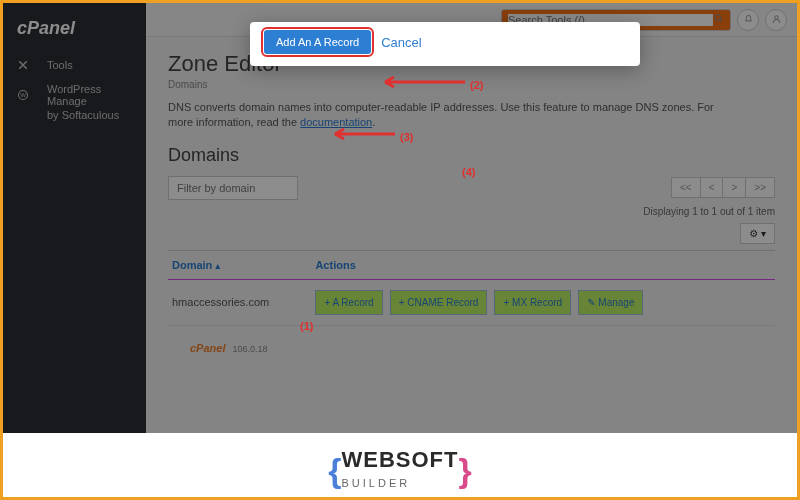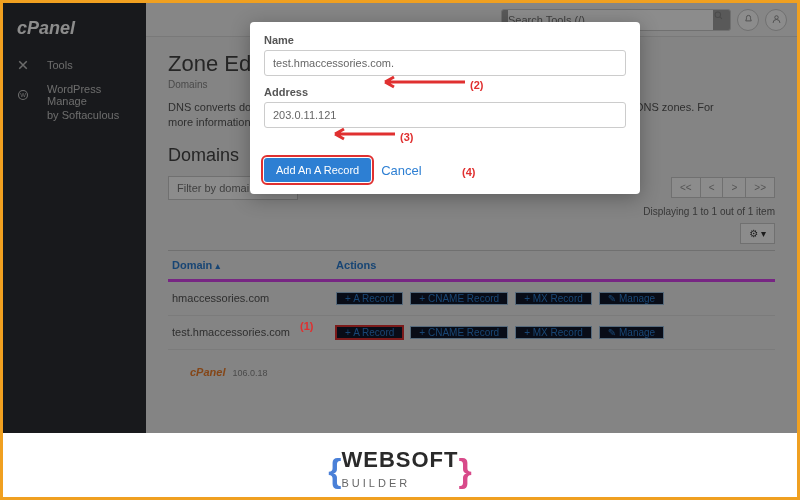--- a/index.html
+++ b/index.html
@@ -6,41 +6,41 @@
 body{font-family:-apple-system,BlinkMacSystemFont,'Segoe UI',Arial,sans-serif;font-size:12px;background:#fff;width:800px;height:500px;overflow:hidden;position:relative}
 .frame{position:absolute;top:0;left:0;width:800px;height:500px;border:3px solid #f0a020}
 .app{position:absolute;top:3px;left:3px;right:3px;height:430px;background:#f0f0f0;display:flex;overflow:hidden}
 .overlay{position:absolute;top:3px;left:3px;right:3px;height:430px;background:rgba(0,0,0,0.45);z-index:5}
 .sidebar{width:143px;background:#2c2e33;color:#fff;flex-shrink:0;padding:10px 0;position:relative;z-index:2}
 .logo{padding:5px 14px 14px;font-size:18px;font-style:italic;font-weight:700;color:#fff}
 .snav{padding:6px 14px;display:flex;align-items:center;gap:18px;color:#c5c5c5;font-size:11px;cursor:pointer}
 .snav .ic{width:12px;height:12px;display:inline-block}
 .main{flex:1;display:flex;flex-direction:column;position:relative}
 .topbar{height:34px;background:#f5f5f5;border-bottom:1px solid #ddd;display:flex;align-items:center;justify-content:flex-end;padding:0 10px;gap:6px}
-.search{width:230px;height:22px;border:1px solid #ccc;border-radius:3px;padding:0 6px;font-size:11px;background:#a3a3a3;display:flex;}
+.search{width:230px;height:22px;border:1px solid #ccc;border-radius:3px;padding:0 6px;font-size:11px;background:#f97316;display:flex;align-items:center}
 .search input{border:none;outline:none;flex:1;font-size:11px}
 .circbtn{width:22px;height:22px;border:1px solid #ccc;border-radius:50%;display:flex;align-items:center;justify-content:center;color:#666;cursor:pointer;background:#fff}
 .content{flex:1;padding:14px 22px;overflow:auto;color:#333}
 .ptitle{font-size:22px;color:#444;font-weight:300;margin-bottom:2px}
 .bcrumb{font-size:10px;color:#888;margin-bottom:10px}
 .desc{font-size:11px;color:#555;margin-bottom:14px;padding-right:40px;line-height:1.4}
 .desc a{color:#2d7fd3;text-decoration:underline}
 .sect{font-size:18px;color:#444;font-weight:300;margin-bottom:10px}
 .filterrow{display:flex;gap:6px;align-items:center;margin-bottom:6px}
 .filter{padding:5px 8px;border:1px solid #ccc;font-size:11px;color:#999;background:#fff;width:130px}
 .pager{margin-left:auto;display:flex;gap:0}
 .pgbtn{padding:4px 8px;border:1px solid #ccc;background:#fff;font-size:10px;color:#999;margin-left:-1px;cursor:pointer}
 .disp{text-align:right;font-size:10px;color:#666;margin-bottom:6px}
 .cog{display:flex;justify-content:flex-end;margin-bottom:6px}
 .cogbtn{padding:4px 8px;border:1px solid #ccc;background:#fff;cursor:pointer;font-size:10px}
 table{width:100%;border-collapse:collapse}
-th{text-align:left;padding:8px 4px;border-top:1px solid #ccc;border-bottom:3px solid #d946ef;font-size:11px;color:#2d7fd3;font-weight:600}
+th{text-align:left;padding:8px 4px;border-top:1px solid #ccc;border-bottom:1px solid #d946ef;font-size:11px;color:#2d7fd3;font-weight:600}
 th .sort{font-size:9px}
 td{padding:10px 4px;border-bottom:1px solid #e0e0e0;font-size:11px;color:#555}
-.abtn{display:inline-block;padding:0 8px;border:1px solid #9cc0e0;color:#2d7fd3;font-size:10px;margin-right:4px;cursor:pointer;background:#0f172a}
+.abtn{display:inline-block;padding:6px 8px;border:1px solid #9cc0e0;color:#2d7fd3;font-size:10px;margin-right:4px;cursor:pointer;background:#bef264}
 .abtn.hl{outline:2px solid #e03030;outline-offset:-1px}
 .footer{padding:16px 22px;display:flex;align-items:flex-start;justify-content:space-between;font-size:11px;font-weight:600}
 .flogo{font-style:italic;color:#f0802c;font-weight:700}
 .fver{font-size:9px;color:#888;font-weight:400;margin-left:4px}
 .flinks a{color:#2d7fd3;margin-left:10px}
 .modal{position:absolute;top:22px;left:250px;width:390px;background:#fff;border-radius:4px;z-index:10;box-shadow:0 4px 20px rgba(0,0,0,0.3)}
 .mhead{background:#4a4a4a;color:#fff;padding:10px 14px;font-size:12px;border-radius:4px 4px 0 0}
 .mbody{padding:12px 14px}
 .mlbl{font-size:11px;color:#555;margin-bottom:4px;font-weight:600}
 .minput{width:100%;padding:6px 8px;border:1px solid #ccc;border-radius:3px;font-size:11px;margin-bottom:10px;color:#666}
@@ -143,51 +143,36 @@
         <tbody>
           <tr>
             <td>hmaccessories.com</td>
             <td>
               <span class="abtn">+ A Record</span>
               <span class="abtn">+ CNAME Record</span>
               <span class="abtn">+ MX Record</span>
               <span class="abtn">✎ Manage</span>
             </td>
           </tr>
-          <tr>
-            <td>test.hmaccessories.com</td>
-            <td>
-              <span class="abtn hl">+ A Record</span>
-              <span class="abtn">+ CNAME Record</span>
-              <span class="abtn">+ MX Record</span>
-              <span class="abtn">✎ Manage</span>
-            </td>
-          </tr>
         </tbody>
       </table>
 
       <div class="footer">
         <div>
           <span class="flogo">cPanel</span>
           <span class="fver">106.0.18</span>
         </div>
       </div>
     </div>
   </div>
 </div>
 
 <div class="overlay"></div>
 
 <div class="modal">
-  <div class="mbody">
-    <div class="mlbl">Name</div>
-    <input class="minput" value="test.hmaccessories.com." style="">
-    <div class="mlbl">Address</div>
-    <input class="minput" value="203.0.11.121" style="">
-  </div>
   <div class="mfoot">
     <button class="mprim">Add An A Record</button>
     <span class="mcancel">Cancel</span>
   </div>
 </div>
 
 <div class="anno" style="top:320px;left:300px">(1)</div>
 <div class="anno" style="top:79px;left:470px">(2)</div>
 <div class="anno" style="top:131px;left:400px">(3)</div>
 <div class="anno" style="top:166px;left:462px">(4)</div>

